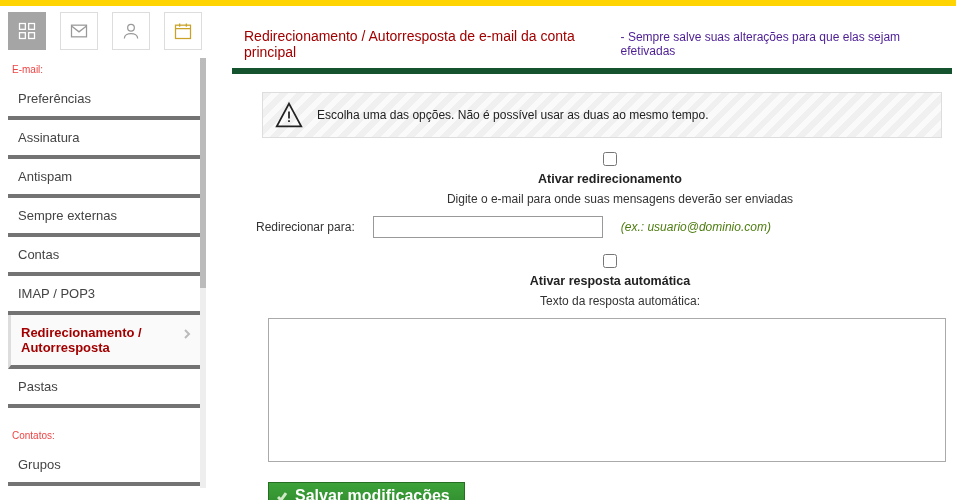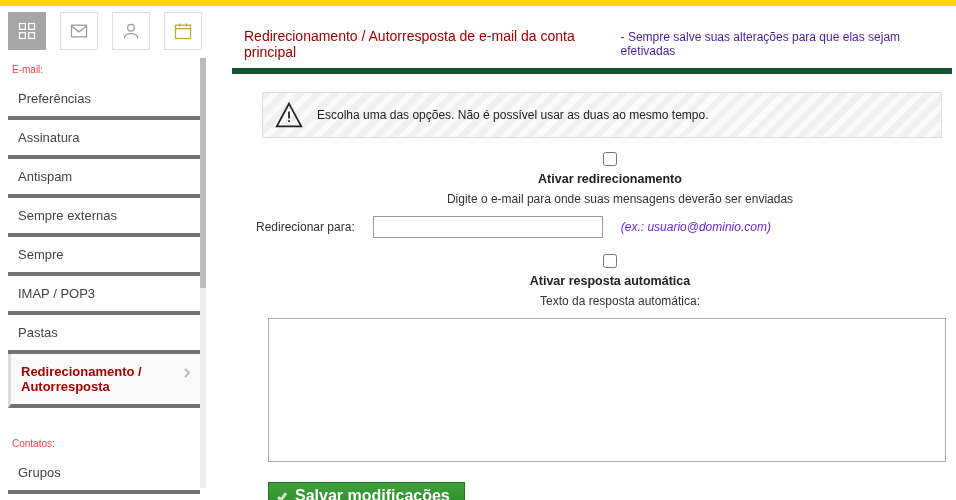--- a/index.html
+++ b/index.html
@@ -39,21 +39,21 @@
   .notice svg { width:28px; height:28px; }
   .notice-text { font-size:12px; color:#222; }
 
   .opt { margin:10px 0 6px 36px; display:flex; align-items:center; gap:6px;flex-direction:column; }
   .opt input[type=checkbox]{ width:14px; height:14px; }
   .opt label { font-weight:bold; font-size:12.5px; color:#222; }
 
   .desc { margin:2px 0 10px 56px; font-size:12px; color:#333;text-align:center; }
   .field-row { margin:4px 0 16px 24px; font-size:12px; color:#333; display:flex; align-items:center; gap:18px;}
   .field-row input[type=text]{ width:230px; height:22px; border:1px solid #999; padding:2px 4px; font-size:12px; }
-  .hint { color:#6d28d9; font-style:italic; }
+  .hint { color:#4d7c0f; font-style:italic; }
 
   .textarea-wrap { margin:4px 0 0 36px; }
   textarea { width:678px; height:144px; border:1px solid #aaa; resize:none; font-size:12px; padding:4px; }
 
   .save-row { margin:16px 0 0 36px; }
   .save-btn { background: linear-gradient(#3da23a,#2e8a2b); border:1px solid #256e22; color:#fff; font-size:16px; font-weight:bold; padding:4px 14px 4px 26px; position:relative; cursor:pointer; }
   .save-btn .check { position:absolute; left:8px; top:5px; }
   .save-btn .check svg { width:10px; height:10px; stroke:#cfe9c7; fill:none; stroke-width:3; }
 </style>
 </head>
@@ -89,31 +89,31 @@
       </svg>
   </div>
 </div>
 
 <div class="sidebar">
   <div class="side-section">E-mail:</div>
   <div class="side-item"><span>Preferências</span></div>
   <div class="side-item"><span>Assinatura</span></div>
   <div class="side-item"><span>Antispam</span></div>
   <div class="side-item"><span>Sempre externas</span></div>
-  <div class="side-item"><span>Sempre</span></div>
+  <div class="side-item"><span>Contas</span></div>
   <div class="side-item"><span>IMAP / POP3</span></div>
-  <div class="side-item"><span>Pastas</span></div>
   <div class="side-item active">
     <span>Redirecionamento / Autorresposta</span>
     <span class="chev"><svg viewBox="0 0 10 10">
           <path d="M3 1l4 4-4 4"></path>
         </svg></span>
   </div>
+  <div class="side-item"><span>Pastas</span></div>
 
-  <div class="side-section" style="margin-top:24px">Contatos:</div>
+  <div class="side-section" style="margin-top:16px">Contatos:</div>
   <div class="side-item"><span>Grupos</span></div>
 
   <div class="side-section" style="margin-top:16px">Calendário:</div>
 </div>
 
 <div class="side-scroll">
     <div class="side-scroll-thumb"></div>
   </div>
 
 <div class="content">

